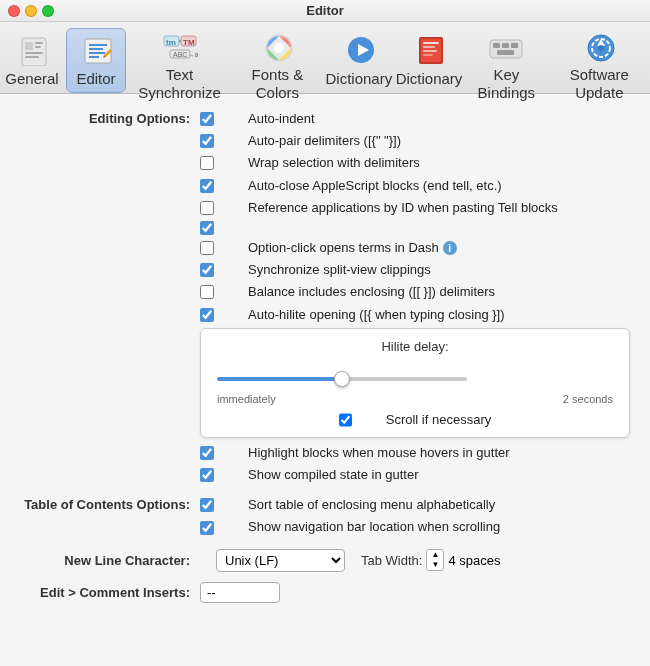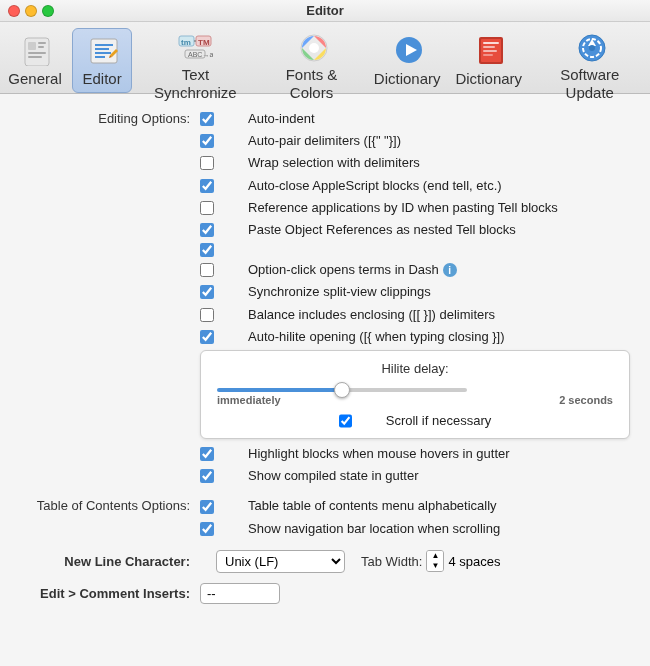--- a/index.html
+++ b/index.html
@@ -88,21 +88,21 @@
       overflow-y: auto;
       height: calc(666px - 22px - 72px);
     }
 
     .section {
       display: flex;
       margin-bottom: 8px;
     }
     .section-label {
       font-size: 13px;
-      font-weight: 400;
+      font-weight: 700;
       color: #333;
       text-align: right;
       min-width: 180px;
       padding-right: 10px;
       padding-top: 1px;
       flex-shrink: 0;
     }
     .section-content {
       flex: 1;
     }
@@ -145,35 +145,34 @@
       background: white;
       border: 1px solid #ccc;
       border-radius: 6px;
       padding: 10px 16px 8px 16px;
       margin: 4px 0 6px 0;
       box-shadow: 0 1px 3px rgba(0,0,0,0.1);
     }
     .hilite-title {
       font-size: 13px;
       color: #333;
-      margin-bottom: 12px;
+      margin-bottom: 23px;
       text-align: center;
     }
     .slider-container {
       display: flex;
       align-items: center;
       gap: 8px;
     }
     .slider-labels {
       display: flex;
       justify-content: space-between;
       font-size: 11px;
       color: #666;
-      margin-top: 2px;
-      font-weight: bold;
+      margin-top: 12px;
     }
     input[type="range"] {
       -webkit-appearance: none;
       appearance: none;
       width: 250px;
       height: 4px;
       background: linear-gradient(to right, #4a90d9 50%, #ccc 50%);
       border-radius: 2px;
       outline: none;
     }
@@ -355,20 +354,32 @@
         <rect x="6" y="5" width="20" height="23" rx="1" fill="#e74c3c"></rect>
         <rect x="8" y="8" width="16" height="2" rx="1" fill="white" opacity="0.8"></rect>
         <rect x="8" y="12" width="12" height="2" rx="1" fill="white" opacity="0.6"></rect>
         <rect x="8" y="16" width="14" height="2" rx="1" fill="white" opacity="0.6"></rect>
         <rect x="8" y="20" width="10" height="2" rx="1" fill="white" opacity="0.4"></rect>
       </svg>
     </div>
     <span class="toolbar-label">Dictionary</span>
   </div>
 
+  <div class="toolbar-item">
+    <div class="toolbar-icon">
+      <svg width="36" height="32" viewBox="0 0 36 32">
+        <rect x="2" y="8" width="32" height="18" rx="3" fill="#e0e0e0" stroke="#bbb"></rect>
+        <rect x="5" y="11" width="7" height="5" rx="1" fill="#999"></rect>
+        <rect x="14" y="11" width="7" height="5" rx="1" fill="#999"></rect>
+        <rect x="23" y="11" width="7" height="5" rx="1" fill="#999"></rect>
+        <rect x="9" y="18" width="17" height="5" rx="1" fill="#999"></rect>
+      </svg>
+    </div>
+    <span class="toolbar-label">Key Bindings</span>
+  </div>
 
   <div class="toolbar-item">
     <div class="toolbar-icon">
       <svg width="32" height="32" viewBox="0 0 32 32">
         <circle cx="16" cy="16" r="13" fill="#4a90d9" stroke="#357bc0" stroke-width="1"></circle>
         <circle cx="16" cy="16" r="9" fill="none" stroke="white" stroke-width="2" stroke-dasharray="4 2"></circle>
         <polygon points="16,7 20,14 12,14" fill="white"></polygon>
         <circle cx="16" cy="16" r="3" fill="#357bc0"></circle>
       </svg>
     </div>
@@ -394,24 +405,20 @@
         <input type="checkbox" style="">
         <span class="checkbox-label">Wrap selection with delimiters</span>
       </div>
       <div class="checkbox-row">
         <input type="checkbox" checked="" style="">
         <span class="checkbox-label">Auto-close AppleScript blocks (end tell, etc.)</span>
       </div>
       <div class="checkbox-row">
         <input type="checkbox" style="">
         <span class="checkbox-label">Reference applications by ID when pasting Tell blocks</span>
-      </div>
-      <div class="checkbox-row">
-        <input type="checkbox" checked="" style="">
-        <span class="checkbox-label">Paste Object References as nested Tell blocks</span>
       </div>
       <div class="checkbox-row">
         <input type="checkbox" checked="" style="">
       </div>
       <div class="checkbox-row">
         <input type="checkbox" style="">
         <span class="checkbox-label">Option-click opens terms in Dash</span>
         <span class="info-icon">i</span>
       </div>
       <div class="checkbox-row">
@@ -451,21 +458,21 @@
         <span class="checkbox-label">Show compiled state in gutter</span>
       </div>
     </div>
   </div>
 
   <div class="section toc-section">
     <div class="section-label">Table of Contents Options:</div>
     <div class="section-content">
       <div class="checkbox-row">
         <input type="checkbox" checked="" style="">
-        <span class="checkbox-label">Table table of contents menu alphabetically</span>
+        <span class="checkbox-label">Sort table of enclosing menu alphabetically</span>
       </div>
       <div class="checkbox-row">
         <input type="checkbox" checked="" style="">
         <span class="checkbox-label">Show navigation bar location when scrolling</span>
       </div>
     </div>
   </div>
 
   <div class="inline-options">
     <div class="field-label">New Line Character:</div>

